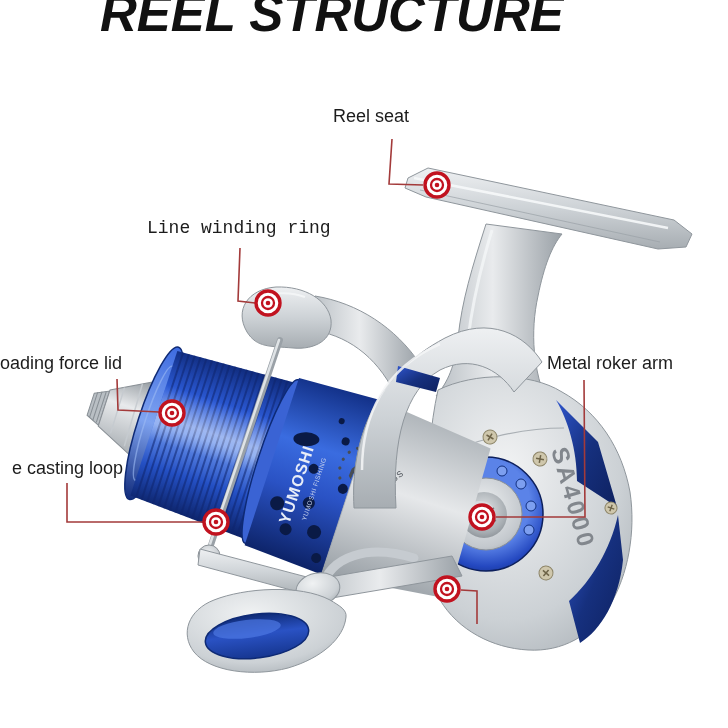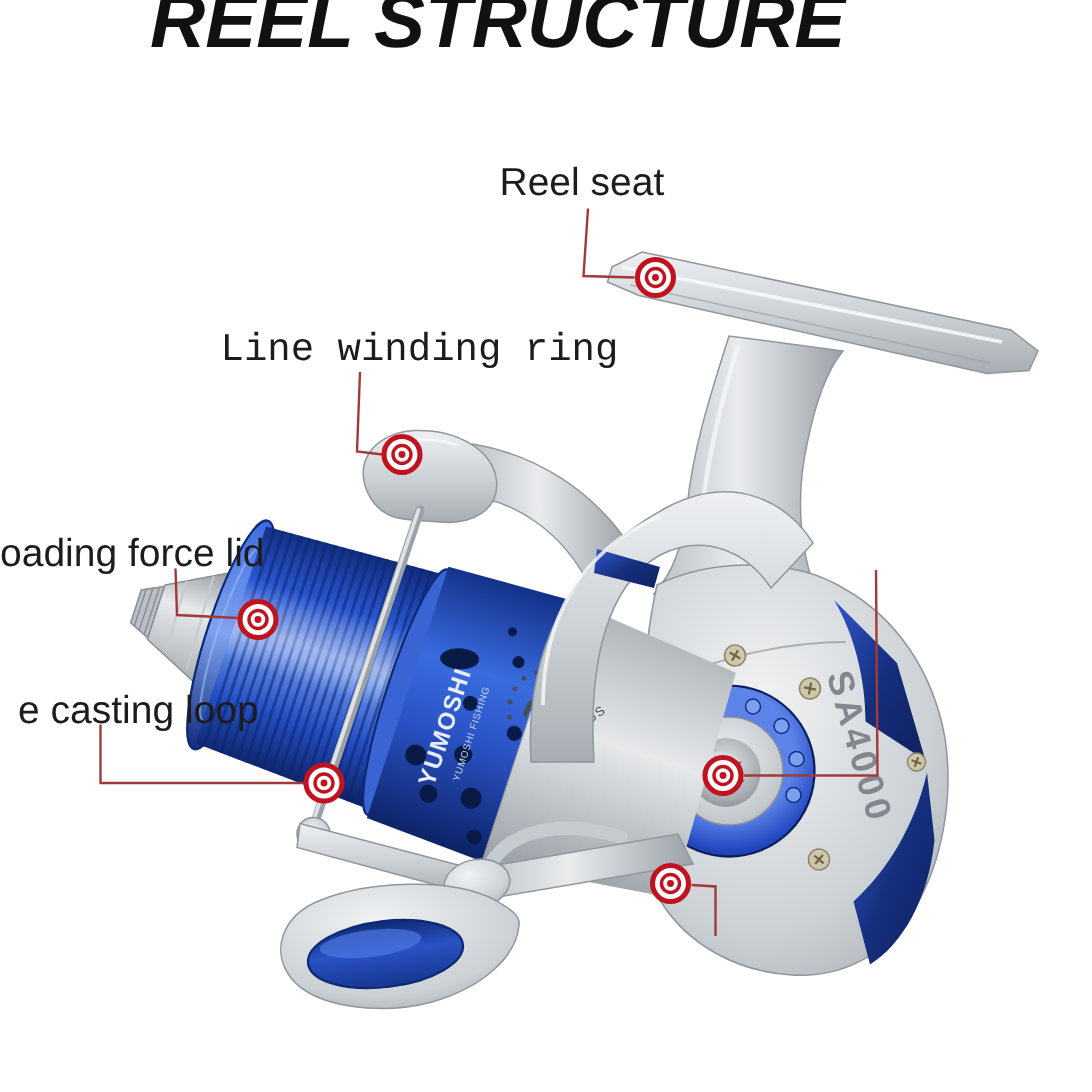--- a/index.html
+++ b/index.html
@@ -1,20 +1,20 @@
 <!DOCTYPE html>
 <html style="--annotation-red: #c1121f; --line-red: #a33a3a; --text-black: #1c1c1c; --reel-blue: #2a52c4; --reel-navy: #16307e; --reel-silver: #c8ccd0;"><head>
 <meta charset="utf-8">
 <style>
   html,body{margin:0;padding:0;background:#ffffff;}
   .canvas{position:relative;width:728px;height:728px;background:#ffffff;overflow:hidden;
           font-family:"Liberation Sans",sans-serif;}
   .title{position:absolute;left:100px;top:-16px;font-size:51px;font-weight:bold;
          font-style:italic;color:#111;white-space:nowrap;letter-spacing:0px;}
-  .label{position:absolute;font-size:26px;color:var(--text-black,#1c1c1c);white-space:nowrap;line-height:1.1;}
+  .label{position:absolute;font-size:18px;color:var(--text-black,#1c1c1c);white-space:nowrap;line-height:1.1;}
   #lbl-reel-seat{left:333px;top:107px;}
   #lbl-line-winding-ring{left:147px;top:219px;font-family:Liberation Mono, monospace;}
   #lbl-loading-force-lid{left:0px;top:354px;}
   #lbl-casting-loop{left:0px;top:459px;margin-left:12px;}
   #lbl-metal-roker-arm{left:547px;top:354px;}
   #lbl-reverse-stop-switch{left:389px;top:626px;}
   svg{position:absolute;left:0;top:0;}
   .ann-line{stroke:var(--line-red,#a33a3a);stroke-width:1.6;fill:none;}
   .mk-outer{fill:#ffffff;stroke:var(--annotation-red,#c1121f);stroke-width:3.4;}
   .mk-mid{fill:#ffffff;stroke:var(--annotation-red,#c1121f);stroke-width:2.3;}
@@ -296,13 +296,14 @@
           <circle class="mk-dot" cx="447" cy="589" r="2.3"></circle>
         </g>
     </g>
   </svg>
 
   <div class="title">REEL STRUCTURE</div>
   <div class="label" id="lbl-reel-seat">Reel seat</div>
   <div class="label" id="lbl-line-winding-ring">Line winding ring</div>
   <div class="label" id="lbl-loading-force-lid">oading force lid</div>
   <div class="label" id="lbl-casting-loop">e casting loop</div>
+  <div class="label" id="lbl-metal-roker-arm">Metal roker arm</div>
 </div>
 
 </body></html>

